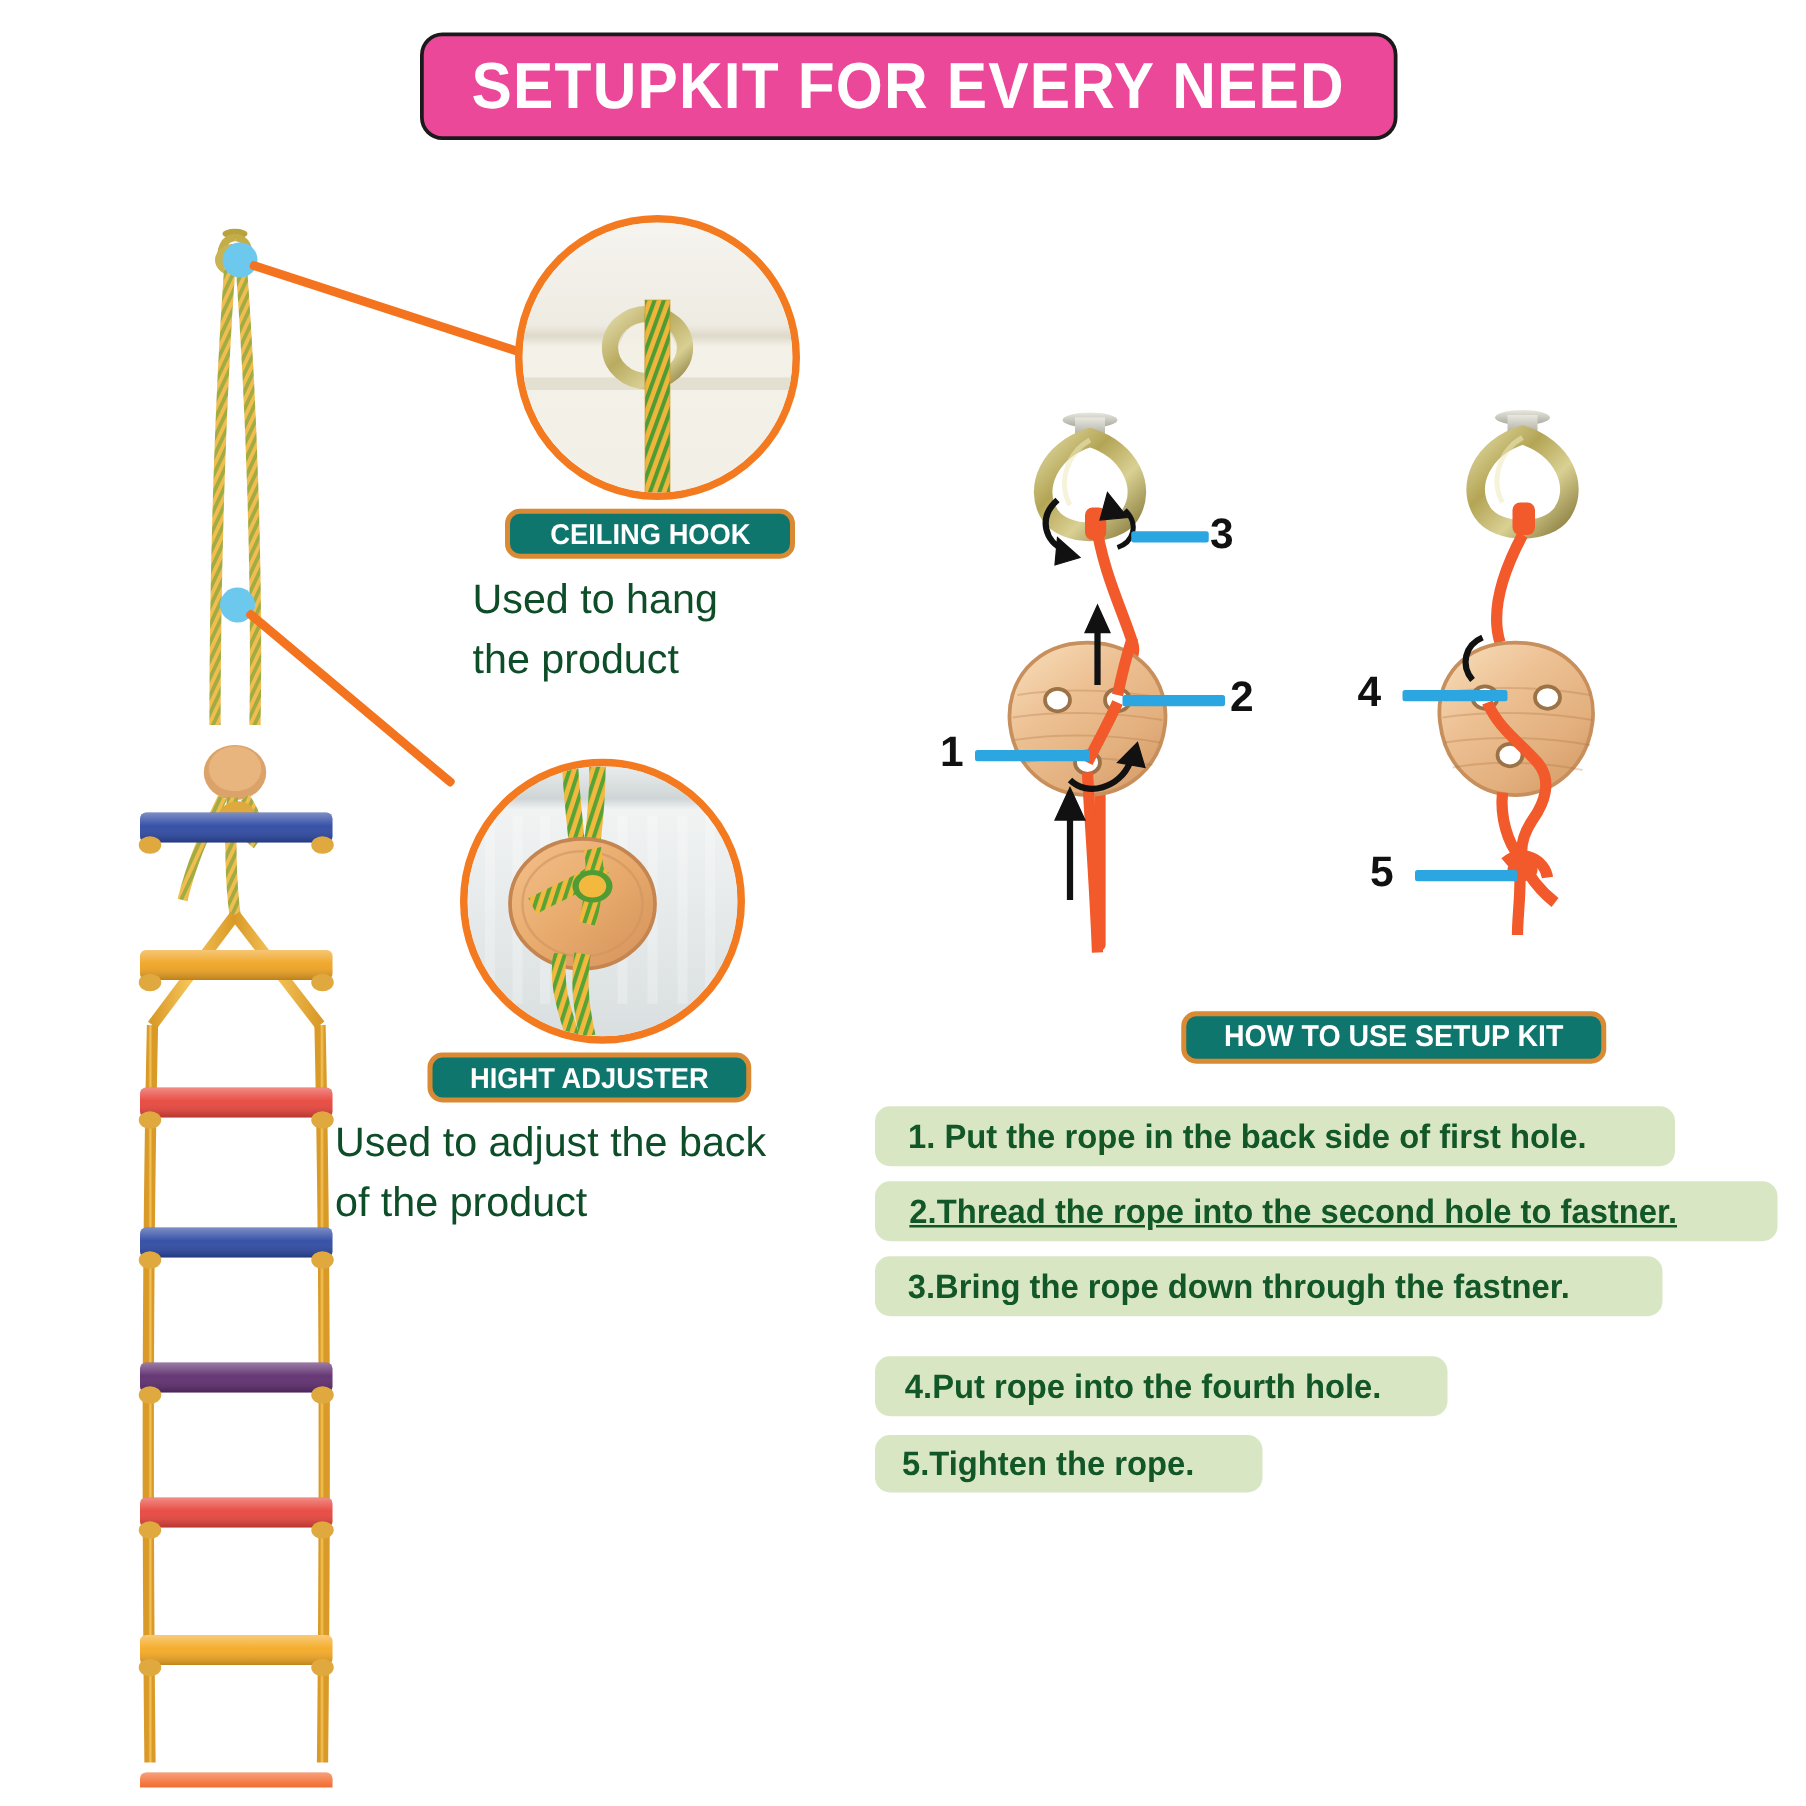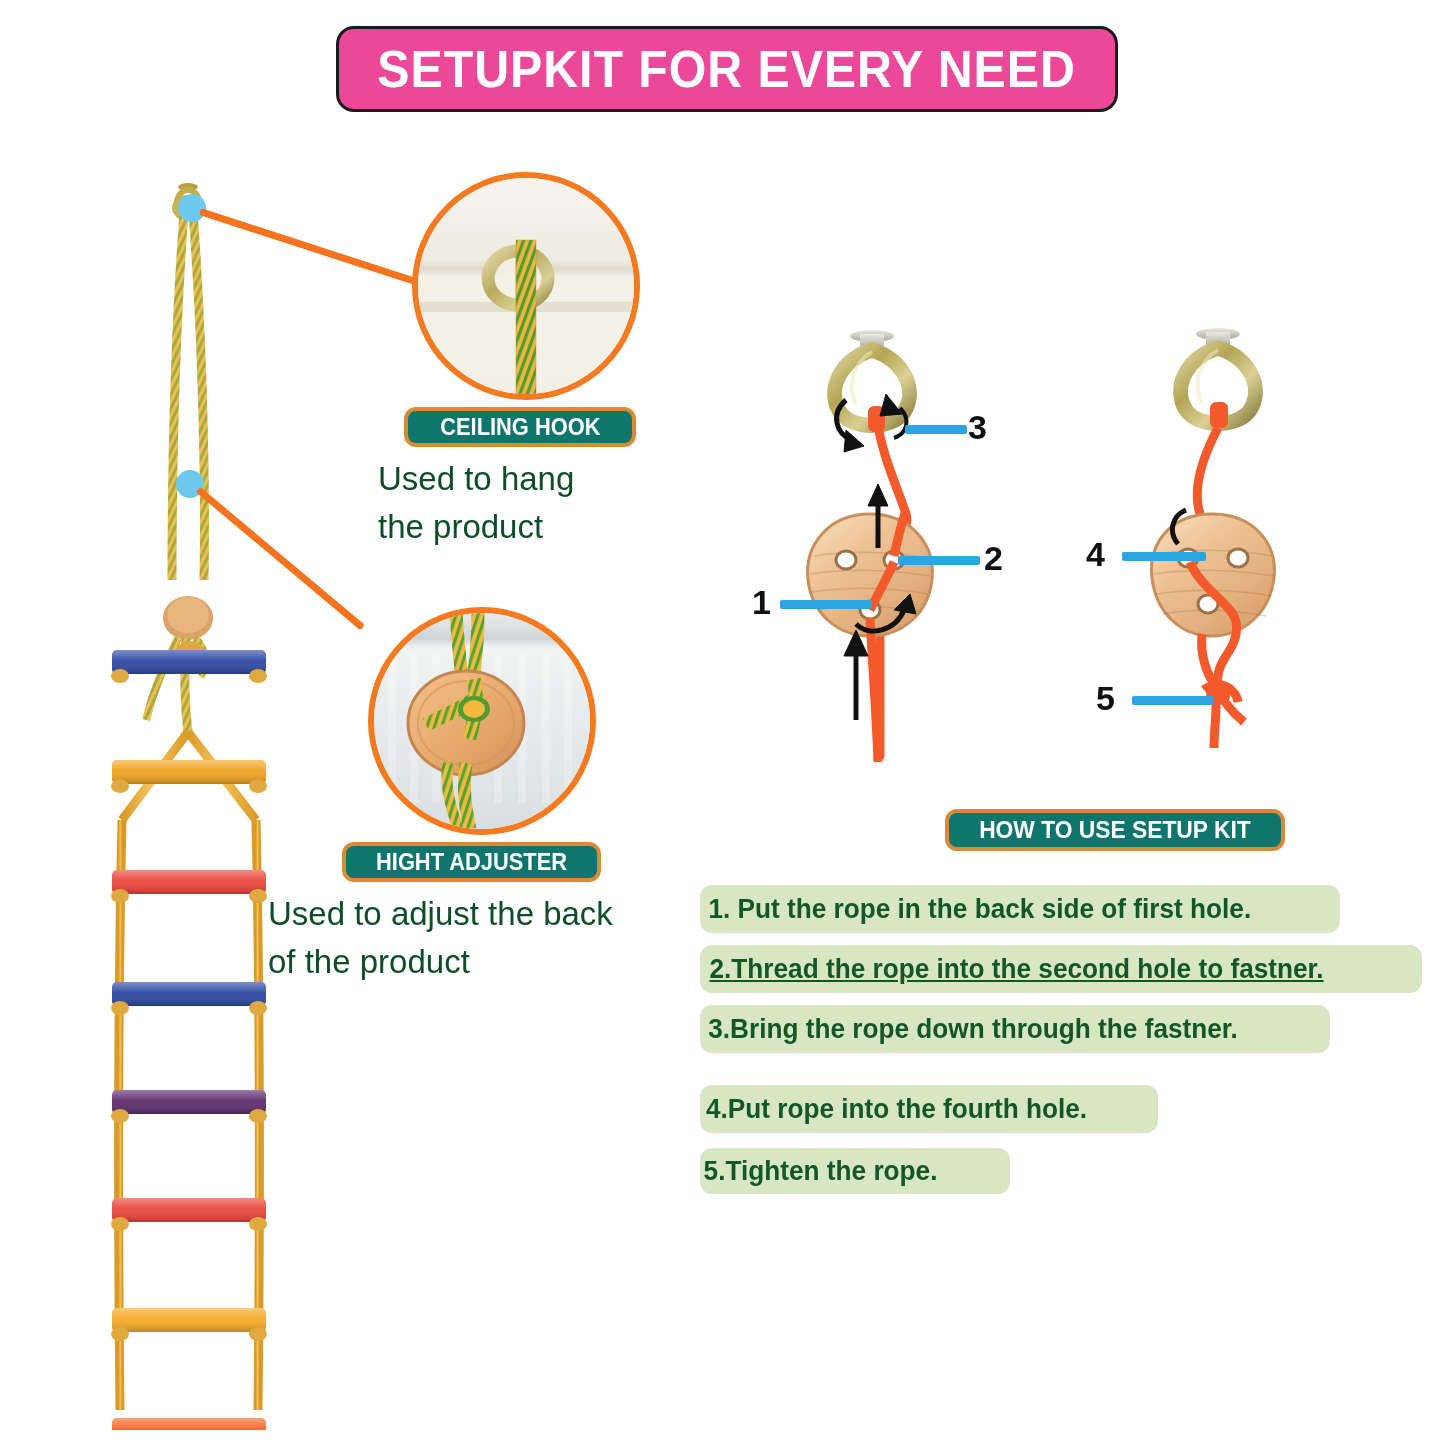--- a/index.html
+++ b/index.html
@@ -43,21 +43,21 @@
   .caption{
     position:absolute; color:#0d4d28; font-size:33px; line-height:1.45;
     text-align:left; white-space:pre-line;
   }
   #cap-ceiling{ left:378px; top:455px; width:290px; }
   #cap-height{ left:268px; top:890px; width:400px; }
 
   
   .step{
     position:absolute; background:#d9e6c3; border-radius:12px;
-    display:flex; align-items:center; 
+    display:flex; align-items:center; padding-left:18px;
     color:#125728; font-weight:bold; font-size:27px; white-space:nowrap;
   }
   .step span{ transform:scaleX(0.97); }
 
   
   .circle-inset{
     position:absolute; border-radius:50%; border:6px solid #f47a20;
     overflow:hidden; background:#efefea;
   }
   #inset-ceiling{ left:412px; top:172px; width:228px; height:228px; }

